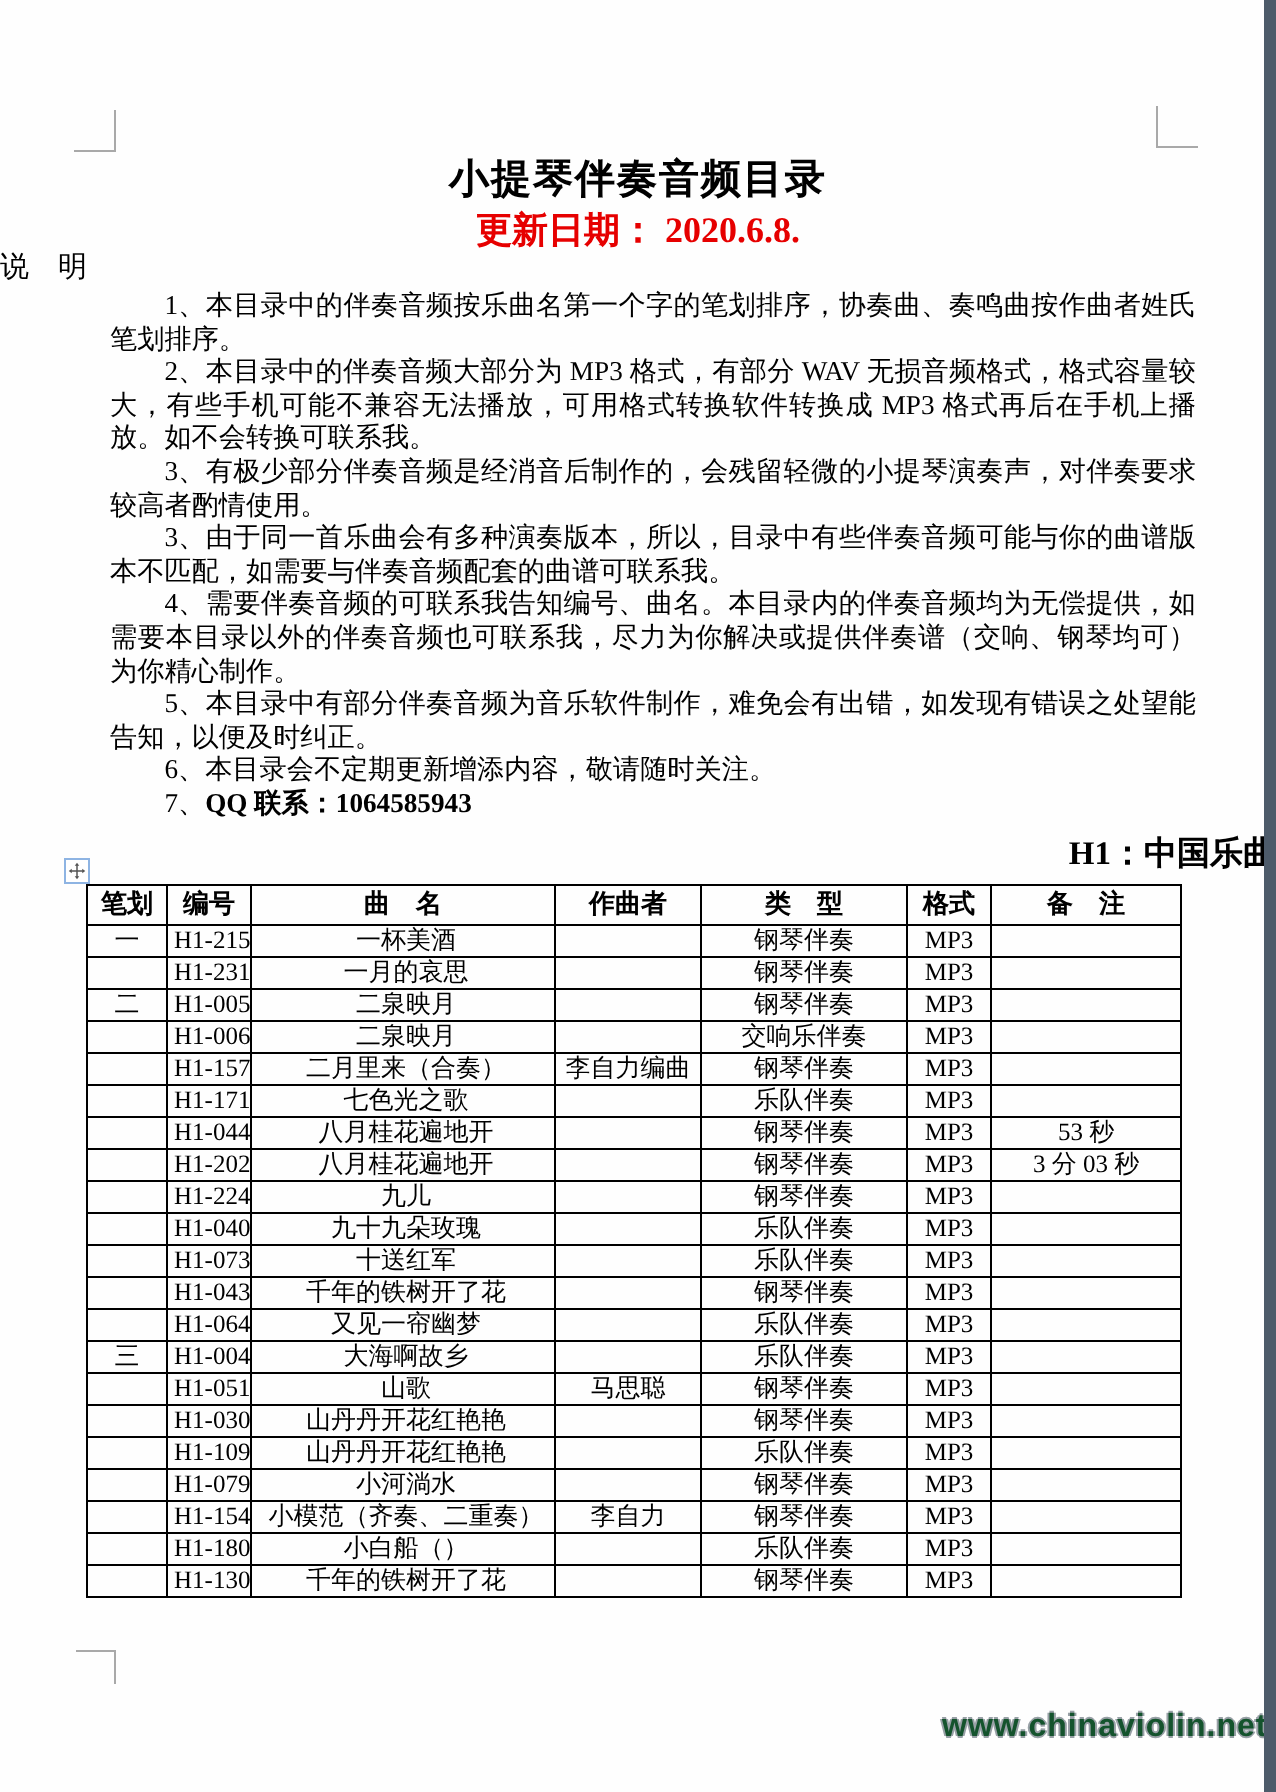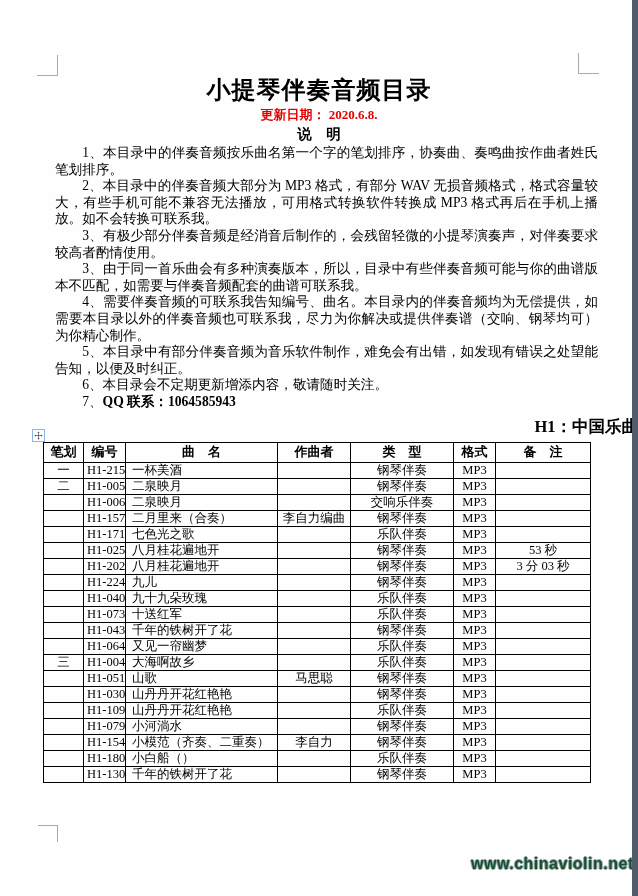--- a/index.html
+++ b/index.html
@@ -9,36 +9,36 @@
     font-family:"Liberation Serif","DejaVu Serif",serif;
   }
   .page{position:absolute;inset:0;background:#fefefe;}
   .edge-band{position:absolute;top:0;right:0;width:6px;height:896px;background:#4d5b6a;}
   
   .mark{position:absolute;}
   .mark-tl{left:37px;top:55px;width:20px;height:20px;border-right:1px solid #a9a9a9;border-bottom:1px solid #a9a9a9;}
   .mark-tr{left:578px;top:53px;width:20px;height:20px;border-left:1px solid #a9a9a9;border-bottom:1px solid #a9a9a9;}
   .mark-bl{left:38px;top:825px;width:19px;height:16px;border-right:1px solid #a9a9a9;border-top:1px solid #a9a9a9;}
 
-  .doc-title{margin:78px 0 0 0;text-align:center;font-size:24px;font-weight:bold;letter-spacing:1px;line-height:24px;}
-  .update-date{margin:5px 0 0 0;text-align:center;font-size:13px;font-weight:bold;color:#e60000;line-height:16px;}
-  .notes-heading{margin:2px 0 0 0;text-align:center;font-size:14.5px;font-weight:bold;line-height:18px;}
+  .doc-title{margin:78px 0 0 0;text-align:center;font-size:20px;font-weight:bold;letter-spacing:1px;line-height:24px;}
+  .update-date{margin:5px 0 0 0;text-align:center;font-size:18px;font-weight:bold;color:#e60000;line-height:16px;}
+  .notes-heading{margin:2px 0 0 0;font-size:14.5px;font-weight:normal;line-height:18px;}
 
   .notes{margin:2px 0 0 55px;width:543px;font-size:13.6px;line-height:16.6px;text-align:justify;}
   .notes p{margin:0;text-indent:2em;}
   .qq-strong{font-weight:bold;}
 
   .section-heading{margin:5px 0 0 0;text-align:right;font-size:16.5px;font-weight:bold;line-height:22px;}
 
   .table-wrap{position:relative;margin:4px 0 12px 43px;width:547px;}
   table{border-collapse:collapse;table-layout:fixed;width:547px;font-size:12.5px;}
   th,td{border:1px solid #000;padding:0 3px;overflow:hidden;white-space:nowrap;text-align:center;}
   th{height:19px;font-size:13px;font-weight:bold;}
   td{height:15px;line-height:15px;}
-  td.col-name{text-align:left;padding-left:6px;}
+  td.col-name{text-align:center;padding-left:6px;}
   col.c-stroke{width:40px;} col.c-id{width:42px;} col.c-name{width:152px;}
   col.c-composer{width:73px;} col.c-type{width:103px;} col.c-format{width:42px;} col.c-note{width:95px;}
 
   .move-handle{
     position:absolute;left:-11px;top:-13px;width:13px;height:13px;
     border:1px solid #8eb4e3;background:#fff;box-sizing:border-box;
     display:flex;align-items:center;justify-content:center;cursor:move;
   }
   .move-handle svg{width:9px;height:9px;display:block;}
 
@@ -110,20 +110,29 @@
           <tr>
             <td class="col-stroke">一</td>
             <td class="col-id">H1-215</td>
             <td class="col-name">一杯美酒</td>
             <td class="col-composer"></td>
             <td class="col-type">钢琴伴奏</td>
             <td class="col-format">MP3</td>
             <td class="col-note"></td>
           </tr>
           <tr>
+            <td class="col-stroke"></td>
+            <td class="col-id">H1-231</td>
+            <td class="col-name">一月的哀思</td>
+            <td class="col-composer"></td>
+            <td class="col-type">钢琴伴奏</td>
+            <td class="col-format">MP3</td>
+            <td class="col-note"></td>
+          </tr>
+          <tr>
             <td class="col-stroke">二</td>
             <td class="col-id">H1-005</td>
             <td class="col-name">二泉映月</td>
             <td class="col-composer"></td>
             <td class="col-type">钢琴伴奏</td>
             <td class="col-format">MP3</td>
             <td class="col-note"></td>
           </tr>
           <tr>
             <td class="col-stroke"></td>
@@ -147,21 +156,21 @@
             <td class="col-stroke"></td>
             <td class="col-id">H1-171</td>
             <td class="col-name">七色光之歌</td>
             <td class="col-composer"></td>
             <td class="col-type">乐队伴奏</td>
             <td class="col-format">MP3</td>
             <td class="col-note"></td>
           </tr>
           <tr>
             <td class="col-stroke"></td>
-            <td class="col-id">H1-025</td>
+            <td class="col-id">H1-044</td>
             <td class="col-name">八月桂花遍地开</td>
             <td class="col-composer"></td>
             <td class="col-type">钢琴伴奏</td>
             <td class="col-format">MP3</td>
             <td class="col-note">53 秒</td>
           </tr>
           <tr>
             <td class="col-stroke"></td>
             <td class="col-id">H1-202</td>
             <td class="col-name">八月桂花遍地开</td>

